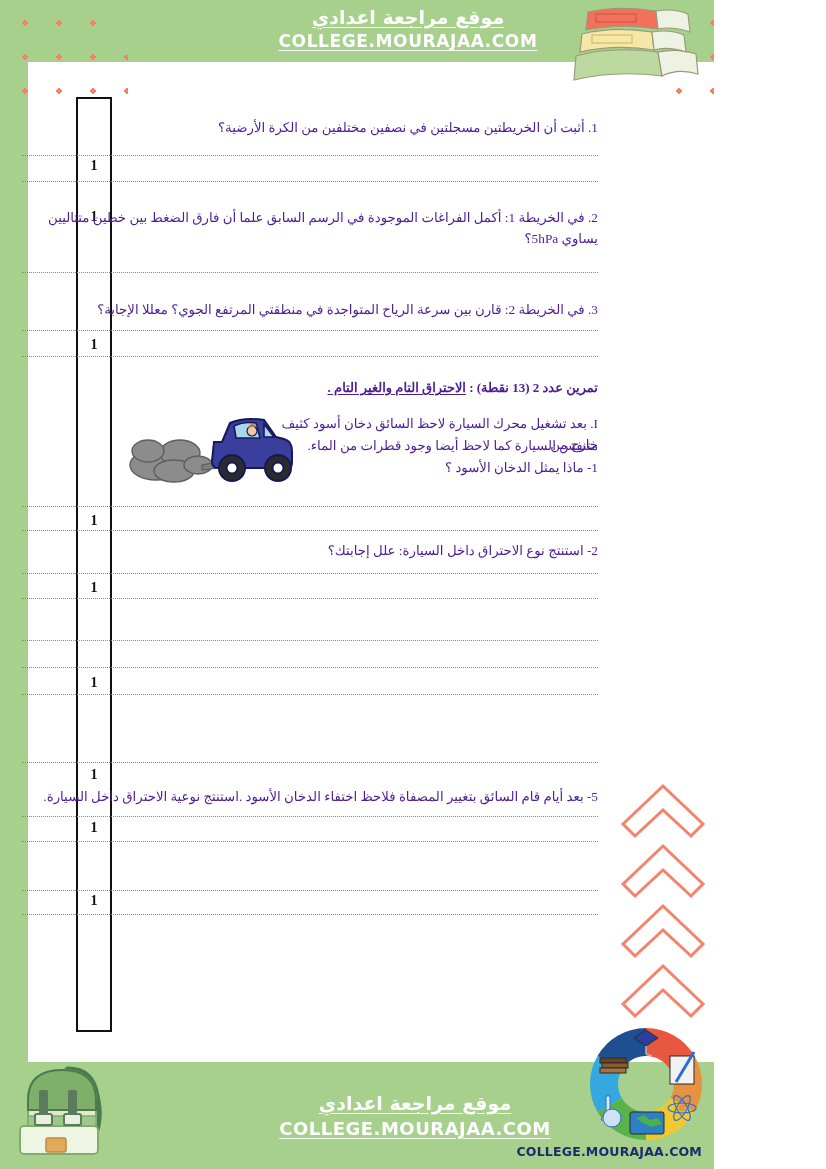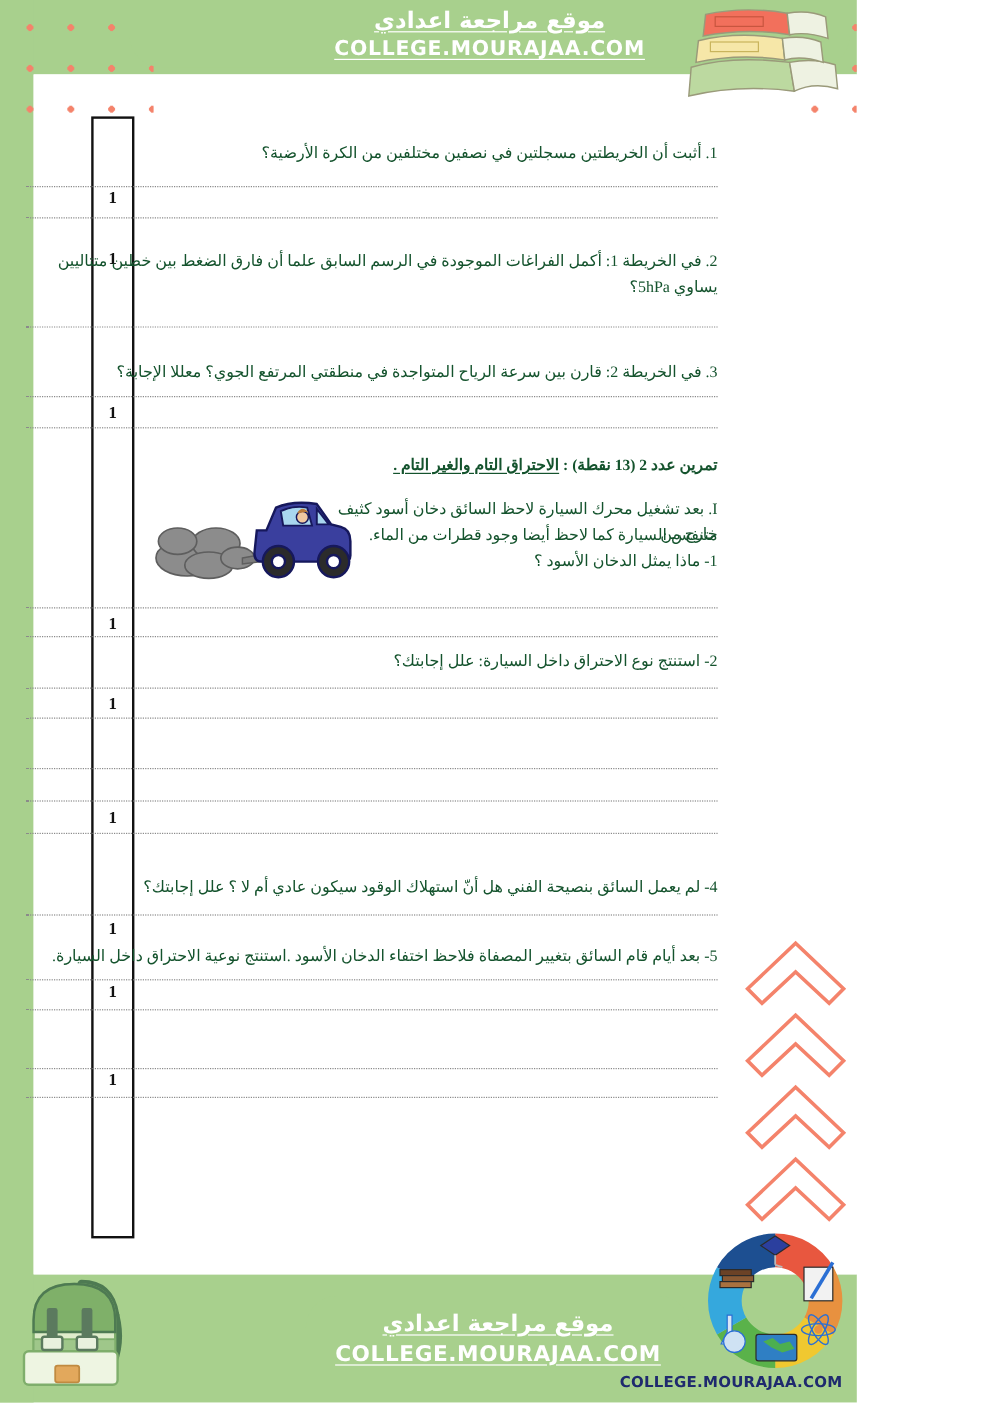--- a/index.html
+++ b/index.html
@@ -148,21 +148,21 @@
     font-weight: bold;
     color: #111;
   }
 
   .q {
     position: absolute;
     right: 116px;
     width: 576px;
     direction: rtl;
     text-align: right;
-    color: #14532d;
+    color: #4c1d95;
     font-size: 13.3px;
     line-height: 1.55;
   }
   .q.bold { font-weight: bold; font-size: 13px; }
   .q .u { text-decoration: underline; text-underline-offset: 2px; }
 
   .dotline {
     position: absolute;
     right: 116px;
     width: 576px;
@@ -265,21 +265,20 @@
   <div class="dotline" style="top:530px"></div>
 
   <div class="q" style="top:541px">2-  استنتج نوع الاحتراق داخل السيارة:  علل إجابتك؟</div>
   <div class="dotline" style="top:573px"></div>
   <div class="dotline" style="top:598px"></div>
 
   <div class="dotline" style="top:640px"></div>
   <div class="dotline" style="top:667px"></div>
   <div class="dotline" style="top:694px"></div>
 
-  <div class="q" style="top:729px">4- لم يعمل السائق بنصيحة الفني هل أنّ استهلاك الوقود سيكون عادي أم لا ؟ علل إجابتك؟</div>
   <div class="dotline" style="top:762px"></div>
 
   <div class="q" style="top:787px">5- بعد أيام قام السائق بتغيير المصفاة فلاحظ اختفاء الدخان الأسود .استنتج نوعية الاحتراق داخل السيارة.</div>
   <div class="dotline" style="top:816px"></div>
   <div class="dotline" style="top:841px"></div>
 
   <div class="dotline" style="top:890px"></div>
   <div class="dotline" style="top:914px"></div>
 
   <svg class="chevrons" viewBox="0 0 95 250">

